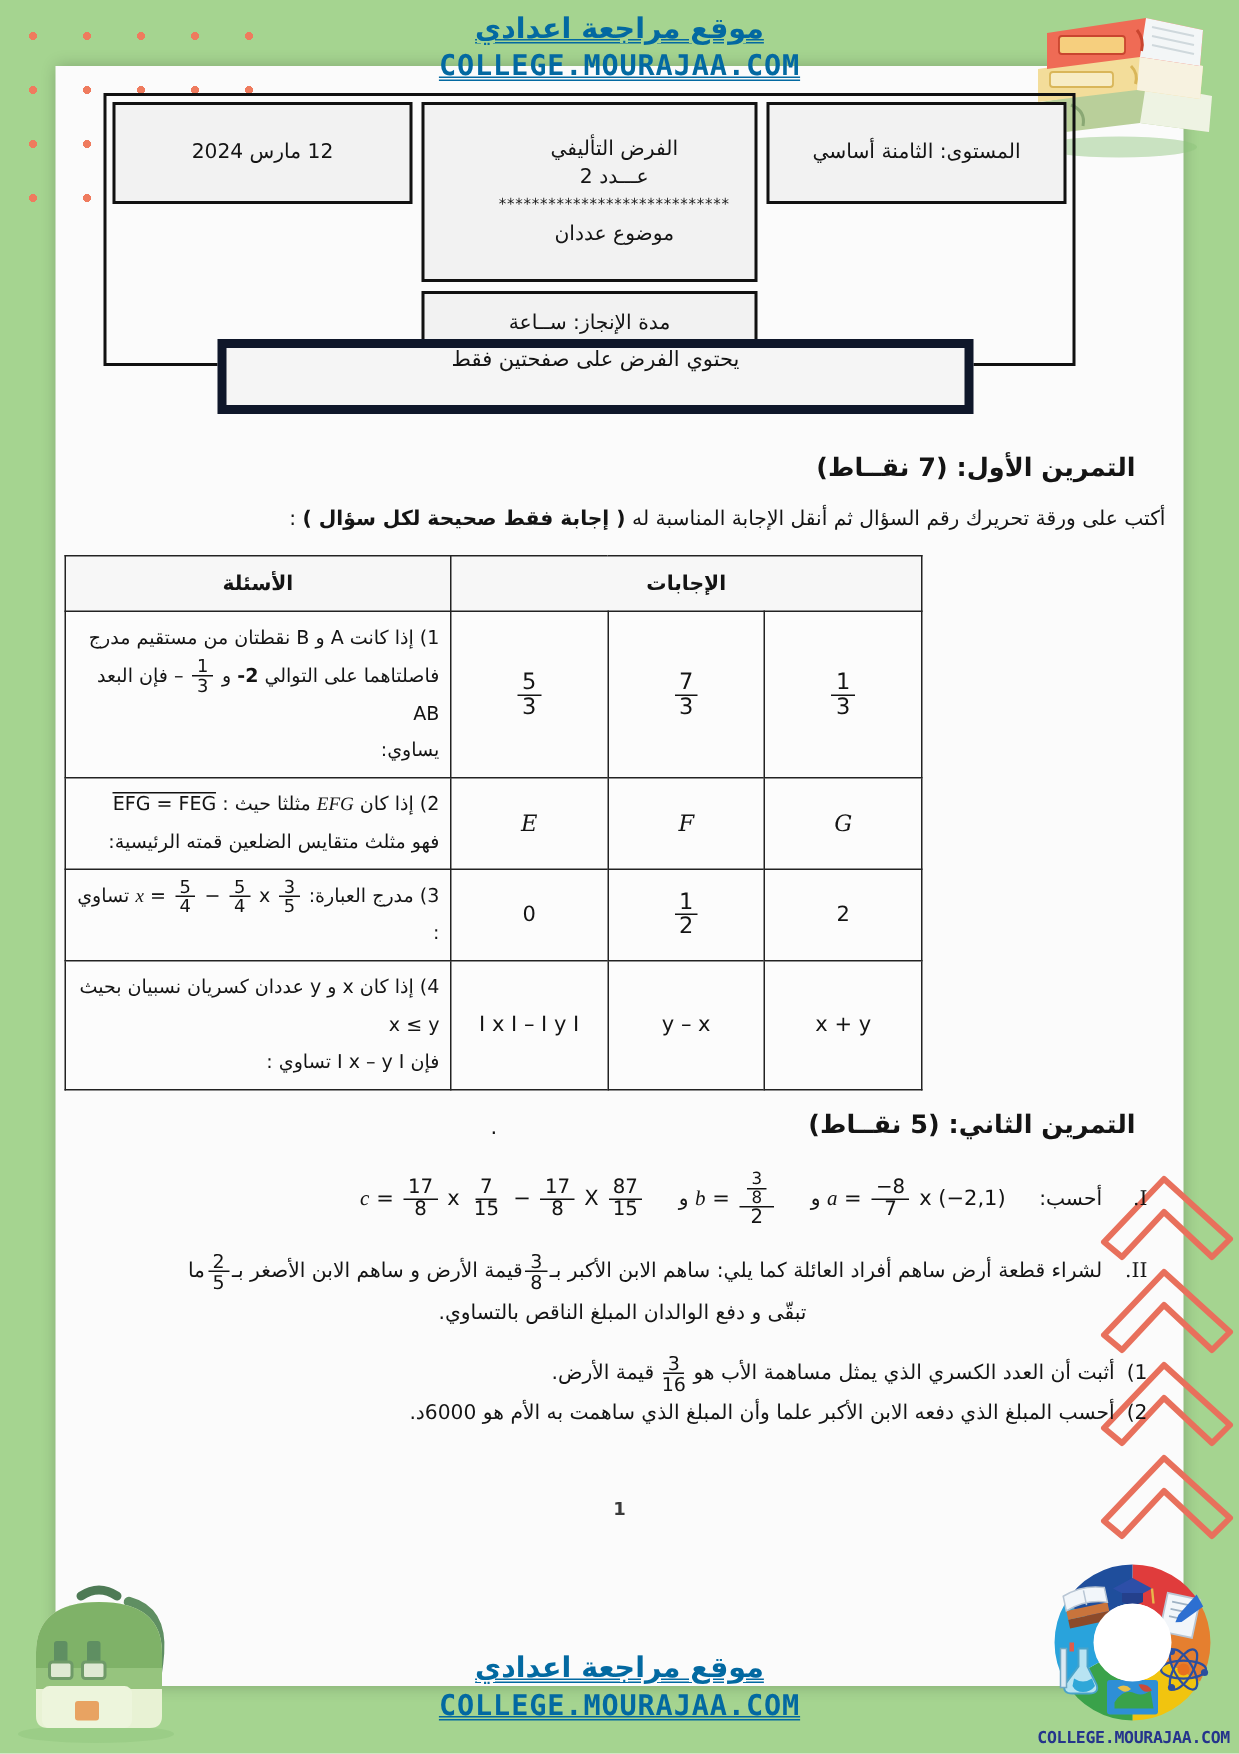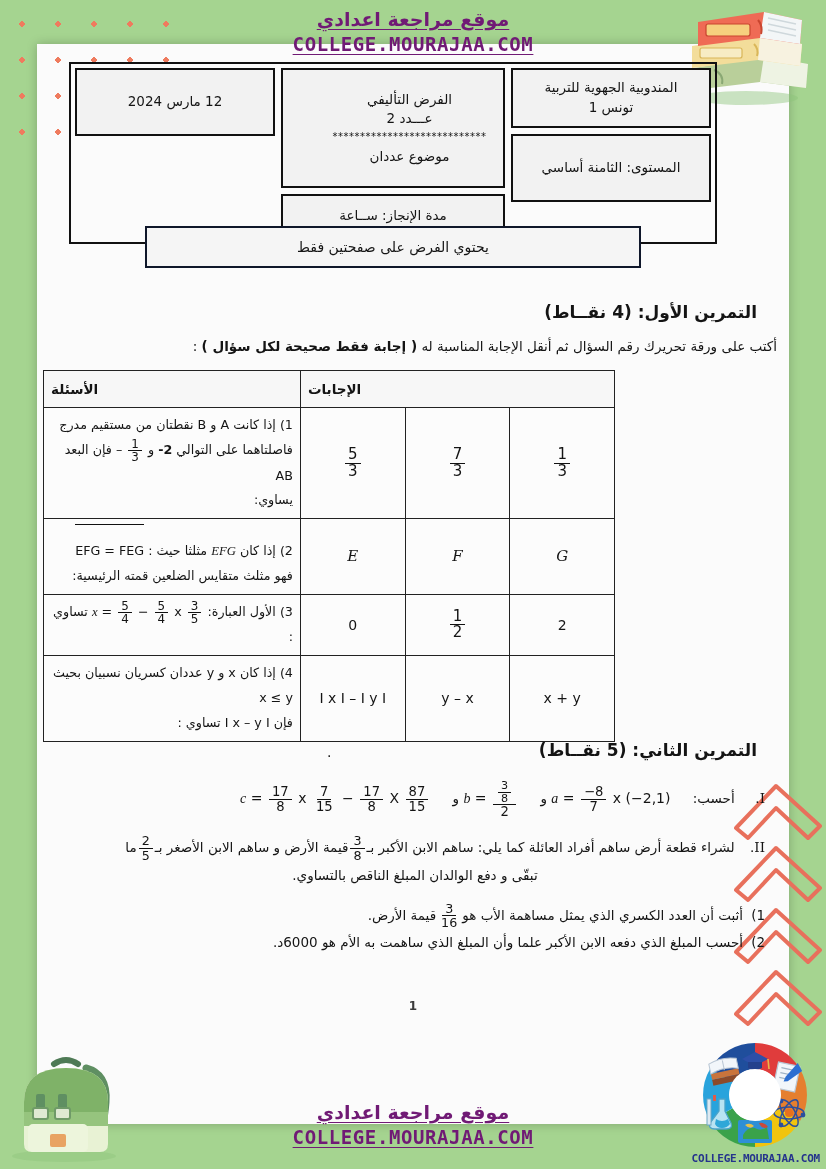--- a/index.html
+++ b/index.html
@@ -15,21 +15,21 @@
     background-image:radial-gradient(#ef7b5e 2.6px, transparent 2.8px);
     background-size:36px 36px;background-position:4px 6px;
     z-index:3;pointer-events:none;
   }
   .books-top{position:absolute;right:8px;top:2px;width:150px;height:105px;z-index:4;}
   .chevrons{position:absolute;right:0;top:780px;width:96px;height:250px;z-index:2;}
   .backpack{position:absolute;left:2px;bottom:4px;width:128px;height:115px;z-index:6;}
   .edu-circle{position:absolute;right:6px;bottom:16px;width:130px;height:118px;z-index:6;}
 
   
-  .band{position:absolute;left:0;width:826px;z-index:5;text-align:center;color:#701a75;}
+  .band{position:absolute;left:0;width:826px;z-index:5;text-align:center;color:#0369a1;text-decoration:underline;}
   .band-top{top:0;height:62px;}
   .band-bottom{bottom:0;height:86px;}
   .band .ar{
     font-size:19px;font-weight:bold;letter-spacing:.3px;
     text-decoration:underline;text-underline-offset:3px;direction:rtl;
   }
   .band .url{
     font-size:19px;font-weight:bold;letter-spacing:.6px;margin-top:3px;
     text-decoration:underline;text-underline-offset:3px;
     font-family:"DejaVu Sans Mono","Liberation Mono",monospace;
@@ -68,53 +68,53 @@
   .idcol{display:flex;flex-direction:column;gap:6px;}
   .stars{font-size:10px;letter-spacing:.5px;line-height:1;margin:3px 0 5px;}
   .h-a{height:46px;}
   .h-b{height:54px;}
   .h-c{height:30px;}
   .h-big{height:106px;padding-left:39px;}
 
   
   .notice{
     position:absolute;left:108px;top:182px;width:492px;height:38px;
-    border:2px solid #0f172a;background:#f5f5f5;
-    display:flex;align-items:center;justify-content:center;
+    border:6px solid #0f172a;background:#f5f5f5;
+    display:flex;align-items:flex-start;justify-content:center;
     font-size:14px;
   }
 
   
   .ex-title{position:absolute;font-size:17px;font-weight:bold;right:32px;}
   .ex1-title{top:258px;}
   .ex2-title{top:696px;margin-left:26px;}
   .ex-intro{position:absolute;right:12px;top:294px;font-size:13.5px;width:700px;}
   .ex-intro b{font-weight:bold;}
   .dot-mark{position:absolute;left:290px;top:700px;font-size:14px;}
 
   
   .mcq{
     position:absolute;left:6px;top:326px;width:572px;
     border-collapse:collapse;font-size:13px;background:#fcfcfc;
   }
   .mcq th,.mcq td{border:1px solid #222;padding:5px 7px;vertical-align:middle;}
-  .mcq th{font-weight:bold;font-size:13.5px;text-align:left;height:26px;background:#f7f7f7;}
+  .mcq th{font-weight:bold;font-size:13.5px;text-align:center;height:26px;background:#f7f7f7;}
   .q-cell{width:270px;text-align:right;line-height:1.95;font-size:12.7px;}
   .a-cell{width:100px;text-align:center;font-size:14px;}
   .a-cell.ital{font-style:italic;font-family:"DejaVu Serif","Liberation Serif",serif;font-size:15px;}
 
   
   .frac{display:inline-flex;flex-direction:column;align-items:center;
         vertical-align:middle;line-height:1.04;margin:0 2px;font-size:.94em;}
   .frac .num{border-bottom:1.3px solid #111;padding:0 3px;}
   .frac .den{padding:0 3px;}
   .frac.big{font-size:15px;}
   .ltr{direction:ltr;display:inline-block;}
   .mi{font-style:italic;font-family:Liberation Serif, serif;}
-  .ovl{border-top:1.3px solid #111;display:inline-block;padding-top:19px;line-height:1.05;}
+  .ovl{border-top:1.3px solid #111;display:inline-block;padding-top:0;line-height:1.05;}
 
   
   .ex2-line{position:absolute;font-size:13.5px;}
   .ex2-I{top:736px;right:24px;width:700px;}
   .ex2-II{top:788px;right:24px;width:700px;line-height:2.35;}
   .ex2-q1{top:858px;right:24px;width:680px;}
   .ex2-q2{top:890px;right:24px;width:680px;}
   .roman{display:inline-block;width:26px;font-family:"DejaVu Serif","Liberation Serif",serif;}
   .mathrow{display:inline-block;direction:ltr;margin-right:18px;font-size:14px;}
   .pagenum{position:absolute;left:50%;top:955px;transform:translateX(-50%);
@@ -157,24 +157,20 @@
   </g>
 </svg>
 
 <div class="sheet"></div>
 
 <div class="paper">
 
   <div class="idtable">
     <div class="idrow">
       <div class="idcol id-right">
-        <div class="idcell h-a">
-          <span>المندوبية الجهوية للتربية</span>
-          <span>تونس 1</span>
-        </div>
         <div class="idcell h-b">
           <span>المستوى: الثامنة أساسي</span>
         </div>
       </div>
 
       <div class="idcol id-mid">
         <div class="idcell h-big">
           <span>الفرض التأليفي</span>
           <span>عـــدد 2</span>
           <span class="stars">****************************</span>
@@ -190,21 +186,21 @@
           <span>12 مارس 2024</span>
         </div>
       </div>
     </div>
   </div>
 
   <div class="notice">
     <span>يحتوي الفرض على صفحتين فقط</span>
   </div>
 
-  <div class="ex-title ex1-title">التمرين الأول: (4 نقــاط)</div>
+  <div class="ex-title ex1-title">التمرين الأول: (7 نقــاط)</div>
   <div class="ex-intro">
     <span>أكتب على ورقة تحريرك رقم السؤال ثم أنقل الإجابة المناسبة له </span><b>( إجابة فقط صحيحة لكل سؤال )</b><span> :</span>
   </div>
 
   <table class="mcq">
     <tbody>
         <tr>
       <th colspan="3">الإجابات</th>
       <th>الأسئلة</th>
     </tr>
@@ -254,21 +250,21 @@
       <td class="a-cell">2</td>
       <td class="a-cell">
         <span class="frac big">
               <span class="num">1</span>
               <span class="den">2</span>
             </span>
       </td>
       <td class="a-cell">0</td>
       <td class="q-cell">
         <span>3)</span>
-        <span>الأول العبارة:</span>
+        <span>مدرج العبارة:</span>
         <span class="ltr">
           <span class="mi">x</span>
           <span>=</span>
           <span class="frac">
                 <span class="num">5</span>
                 <span class="den">4</span>
               </span>
           <span>−</span>
           <span class="frac">
                 <span class="num">5</span>

